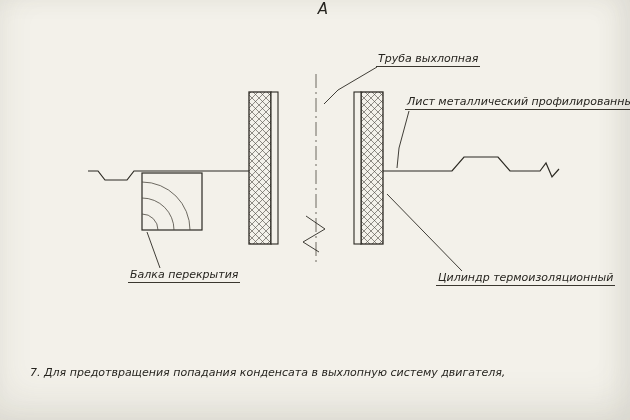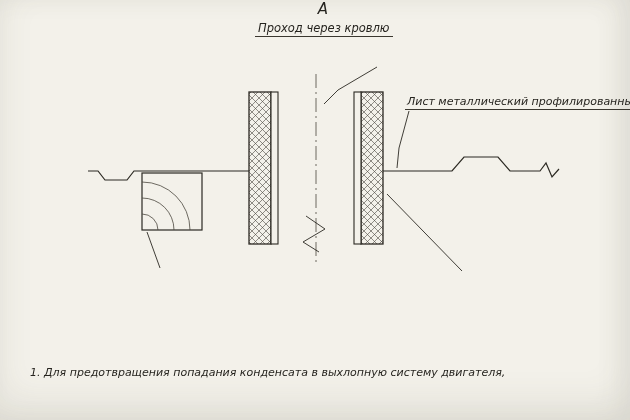--- a/index.html
+++ b/index.html
@@ -78,24 +78,26 @@
     <path d="M142,214 A16,16 0 0 1 158,230 M142,198 A32,32 0 0 1 174,230 M142,182 A48,48 0 0 1 190,230" fill="none" stroke="#4a463e" stroke-width="0.8"></path>
 
     <polyline points="377,67 338,90 324,104" fill="none" stroke="#2b2922" stroke-width="0.9"></polyline>
     <polyline points="409,111 399,148 397,168" fill="none" stroke="#2b2922" stroke-width="0.9"></polyline>
     <line x1="160" y1="268" x2="147" y2="232" stroke="#2b2922" stroke-width="0.9"></line>
     <line x1="462" y1="271" x2="387" y2="194" stroke="#2b2922" stroke-width="0.9"></line>
   </svg>
 
   <div class="view-label">А</div>
 
-  <div class="dwg-title">Проход через кровлю</div>
 
+  <div class="lbl shelf" style="left:376px; top:52px;">Труба выхлопная</div>
 
   <div class="lbl shelf" style="left:405px; top:95px;">Лист металлический профилированный</div>
 
+  <div class="lbl shelf" style="left:128px; top:268px;">Балка перекрытия</div>
 
+  <div class="lbl shelf" style="left:436px; top:271px;">Цилиндр термоизоляционный</div>
 
   <div class="notes">
-    <div>1. Для предотвращения попадания конденсата в выхлопную систему двигателя,</div>
+    <div>7. Для предотвращения попадания конденсата в выхлопную систему двигателя,</div>
   </div>
 
 </div>
 
 </body></html>

